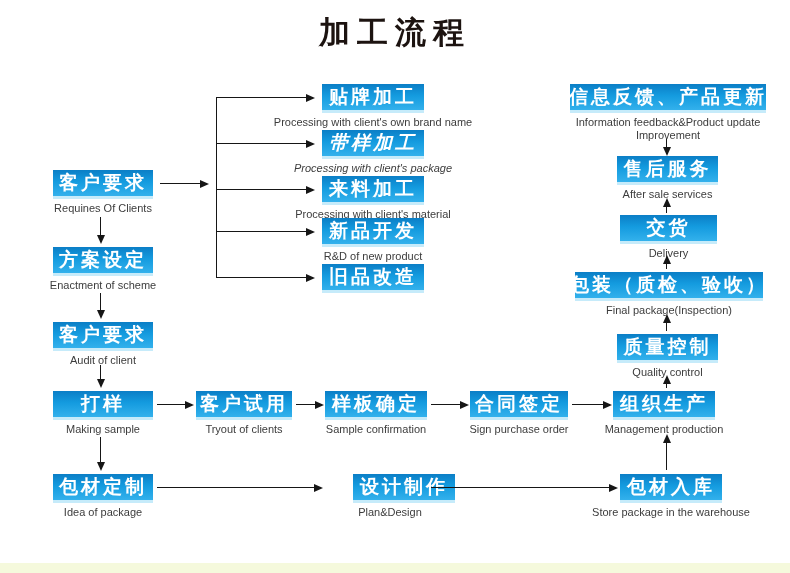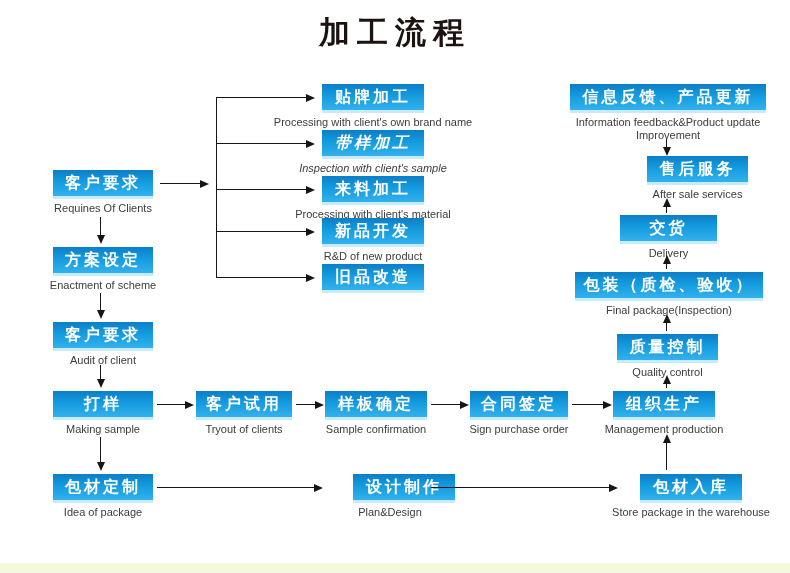--- a/index.html
+++ b/index.html
@@ -11,21 +11,21 @@
     position:absolute; top:12px; left:0; width:100%;
     text-align:center; font-size:31px; font-weight:bold; color:#1c1310;
     letter-spacing:7px; font-family:"Liberation Sans", sans-serif;
   }
   .node { position:absolute; }
   .box {
     height:26px; display:flex; align-items:center; justify-content:center;
     background:linear-gradient(180deg,#0b7ec6 0%, #149bdf 45%, #33b1ec 100%);
     box-shadow:0 3px 0 #c6ebfa;
     color:#ffffff; font-family:"DejaVu Serif", serif; font-weight:bold;
-    font-size:16px; letter-spacing:3px; white-space:nowrap; width:100%;
+    font-size:19px; letter-spacing:3px; white-space:nowrap; width:100%;
   }
   .label {
     position:absolute; left:50%; transform:translateX(-50%); top:100%;
     margin-top:6px; white-space:nowrap; font-size:11px; color:#3c3c3c;
     text-align:center; line-height:1.2;
   }
   .label.wrap { white-space:normal; width:232px; }
   
   .ar { position:absolute; }
   .ar.h { height:0; border-top:1px solid #161616; }
@@ -72,21 +72,21 @@
     <div class="box">包材定制</div>
     <div class="label">Idea of package</div>
   </div>
 
   <div class="node" style="left:322px;top:84px;width:102px;">
     <div class="box">贴牌加工</div>
     <div class="label">Processing with client's own brand name</div>
   </div>
   <div class="node" style="left:322px;top:130px;width:102px;font-style:italic;">
     <div class="box">带样加工</div>
-    <div class="label">Inspection with client's sample</div>
+    <div class="label">Processing with client's package</div>
   </div>
   <div class="node" style="left:322px;top:176px;width:102px;">
     <div class="box">来料加工</div>
     <div class="label">Processing with client's material</div>
   </div>
   <div class="node" style="left:322px;top:218px;width:102px;border-radius:12px;">
     <div class="box">新品开发</div>
     <div class="label">R&amp;D of new product</div>
   </div>
   <div class="node" style="left:322px;top:264px;width:102px;">
@@ -106,30 +106,30 @@
     <div class="label">Sample confirmation</div>
   </div>
   <div class="node" style="left:613px;top:391px;width:102px;">
     <div class="box">组织生产</div>
     <div class="label">Management production</div>
   </div>
   <div class="node" style="left:325px;top:474px;width:102px;padding-left:28px;">
     <div class="box">设计制作</div>
     <div class="label">Plan&amp;Design</div>
   </div>
-  <div class="node" style="left:640px;top:474px;width:102px;">
+  <div class="node" style="left:620px;top:474px;width:102px;">
     <div class="box">包材入库</div>
     <div class="label">Store package in the warehouse</div>
   </div>
 
   <div class="node" style="left:570px;top:84px;width:196px;">
     <div class="box">信息反馈、产品更新</div>
     <div class="label wrap">Information feedback&amp;Product update Improvement</div>
   </div>
-  <div class="node" style="left:617px;top:156px;width:101px;margin-left:30px;">
+  <div class="node" style="left:617px;top:156px;width:101px;">
     <div class="box">售后服务</div>
     <div class="label">After sale services</div>
   </div>
   <div class="node" style="left:620px;top:215px;width:97px;">
     <div class="box">交货</div>
     <div class="label">Delivery</div>
   </div>
   <div class="node" style="left:575px;top:272px;width:188px;">
     <div class="box">包装（质检、验收）</div>
     <div class="label">Final package(Inspection)</div>

